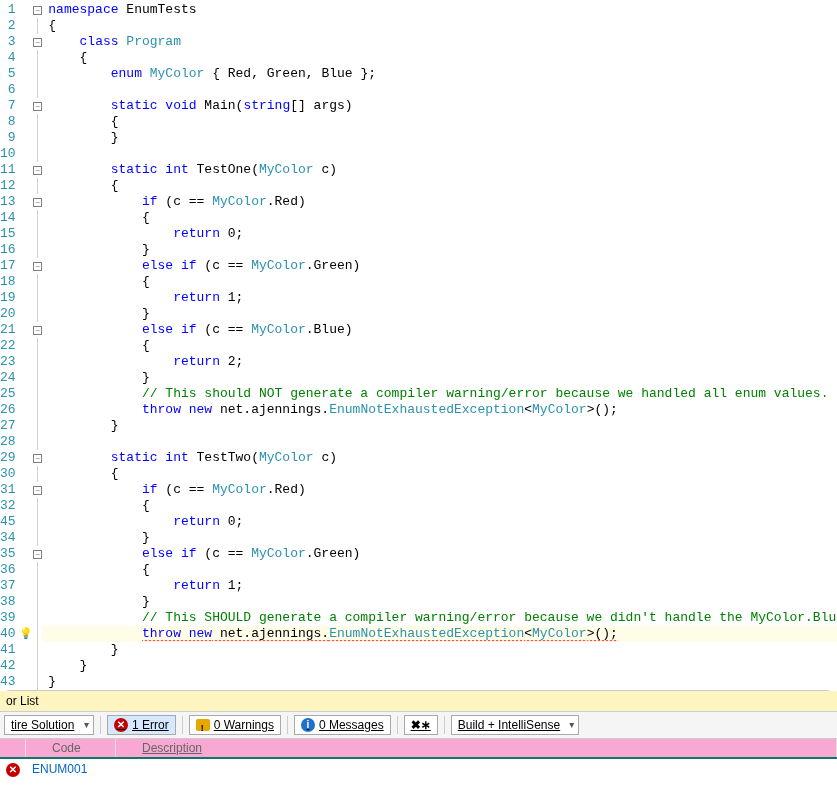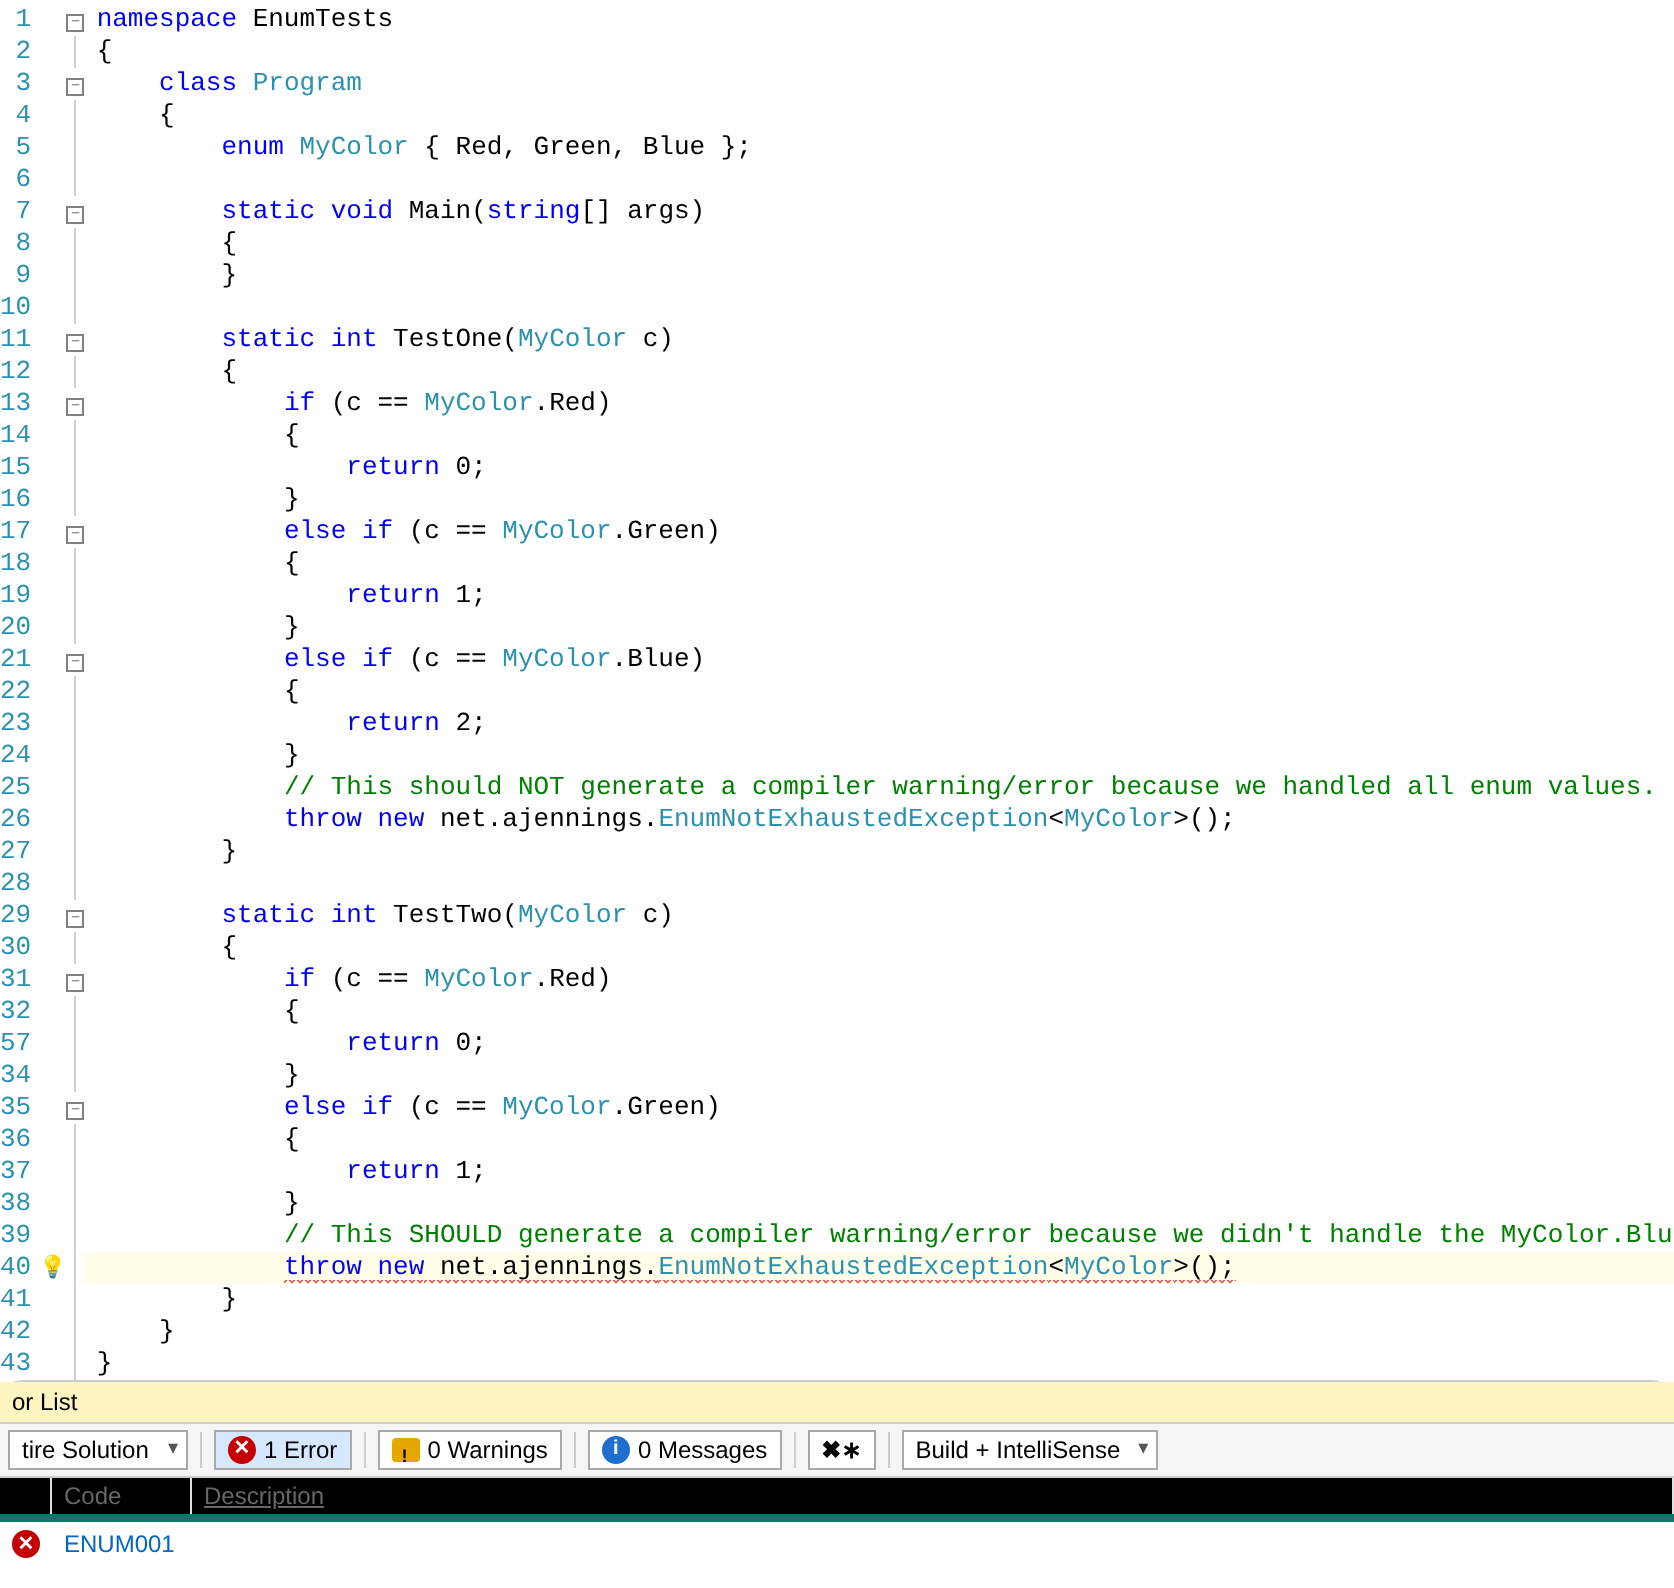--- a/index.html
+++ b/index.html
@@ -104,20 +104,21 @@
     padding: 3px 6px;
     color: #000;
   }
   .toolbar {
     display: flex;
     align-items: center;
     gap: 4px;
     padding: 3px 4px;
     border-bottom: 1px solid #ccc;
     background: #f5f5f5;
+    text-decoration: underline;
   }
   .combo {
     border: 1px solid #a9a9a9;
     background: #fff;
     padding: 1px 18px 1px 6px;
     position: relative;
     min-width: 90px;
     height: 20px;
     line-height: 16px;
   }
@@ -143,22 +144,23 @@
     color: #fff; font-size: 10px; font-weight: bold;
   }
   .circ.err { background: #c40000; }
   .circ.warn { background: #e5a800; color: #000; border-radius: 2px; width: 0; height: 0;
     border-left: 7px solid transparent; border-right: 7px solid transparent; border-bottom: 12px solid #e5a800;
     position: relative;}
   .circ.warn::after { content: "!"; position: absolute; left: -2px; top: 1px; font-size: 9px; color: #000;}
   .circ.info { background: #1e6fd0; }
   .errlist-head {
     display: flex;
-    border-bottom: 4px solid #0f766e;
-    background: #000000;
+    border-bottom: 2px solid #0f766e;
+    background: #f9a8d4;
+    gap: 20px;
   }
   .errlist-head > div {
     padding: 2px 6px;
     border-right: 1px solid #e0e0e0;
     color: #666;
   }
   .col-icon { width: 26px; }
   .col-code { width: 70px; }
   .col-desc { flex: 1; text-decoration: underline; }
   .errlist-body .row {
@@ -198,21 +200,21 @@
       <div>23</div>
       <div>24</div>
       <div>25</div>
       <div>26</div>
       <div>27</div>
       <div>28</div>
       <div>29</div>
       <div>30</div>
       <div>31</div>
       <div>32</div>
-      <div>57</div>
+      <div>45</div>
       <div>34</div>
       <div>35</div>
       <div>36</div>
       <div>37</div>
       <div>38</div>
       <div>39</div>
       <div>40</div>
       <div>41</div>
       <div>42</div>
       <div>43</div>

